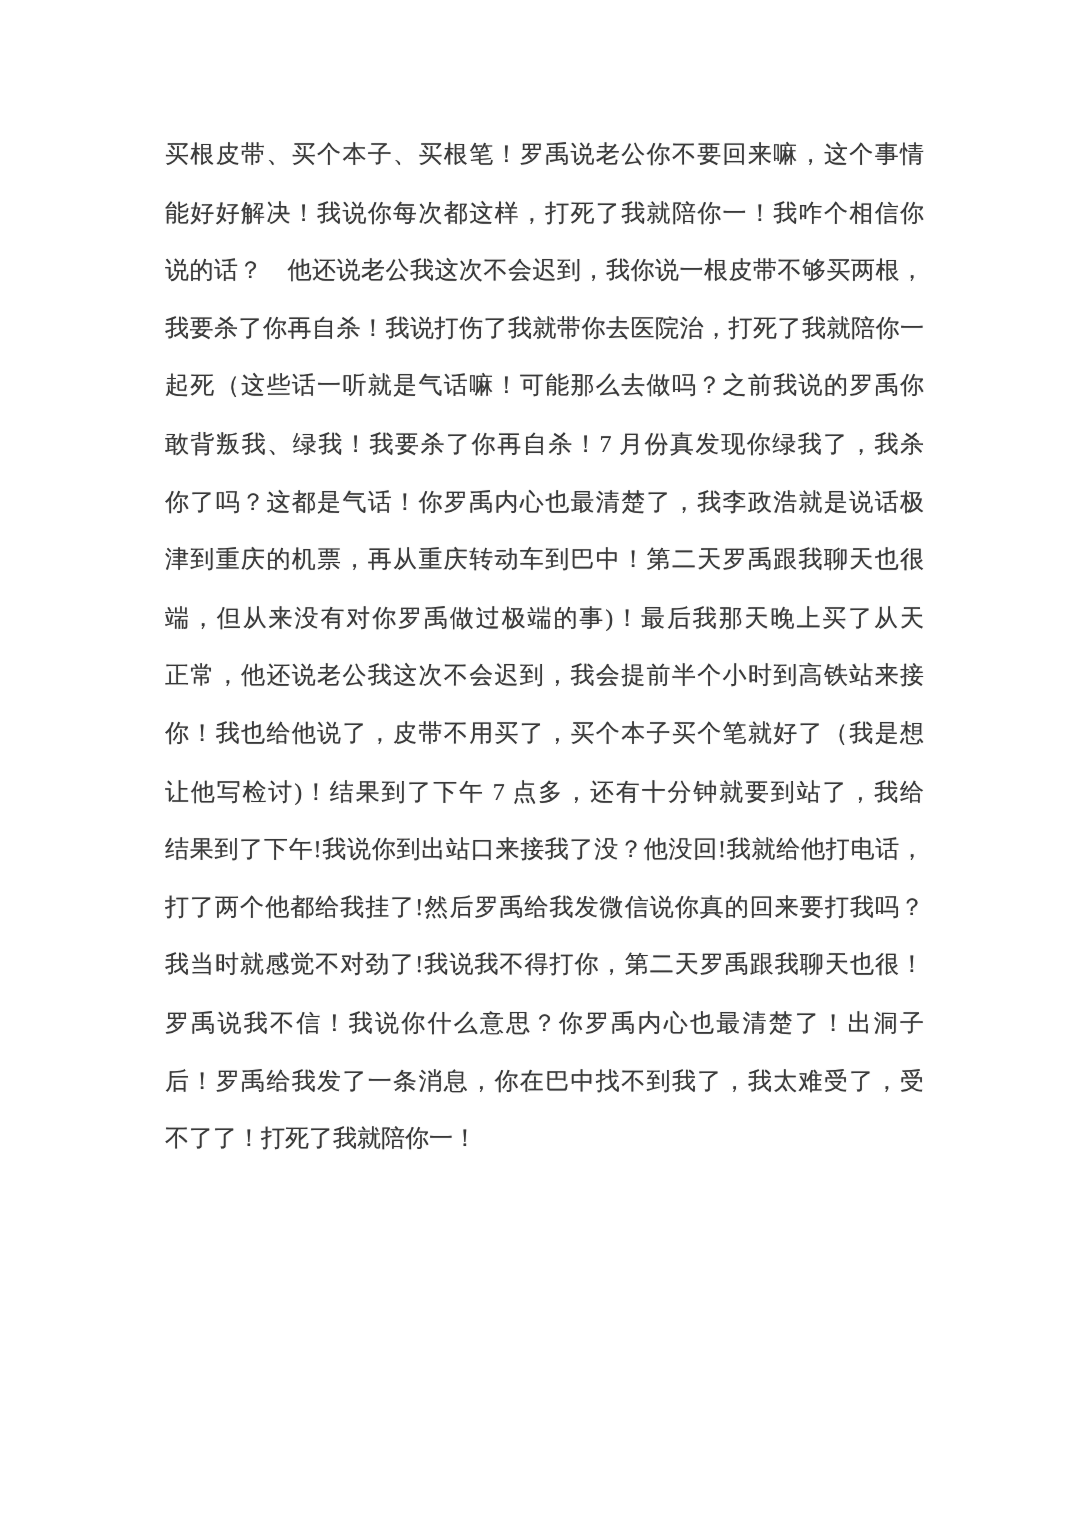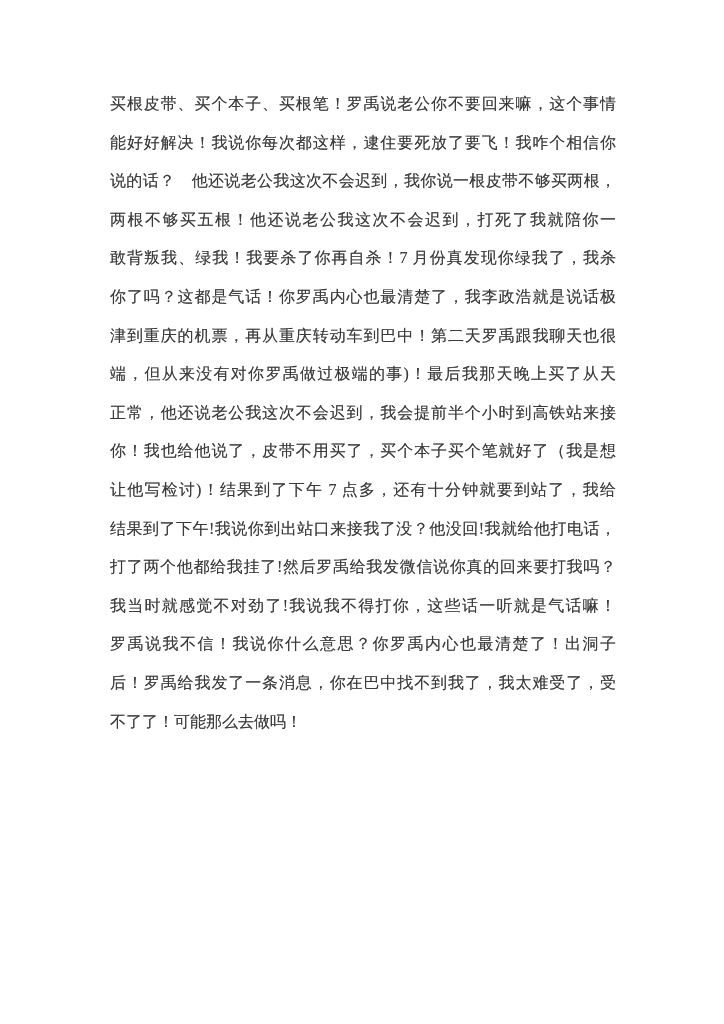--- a/index.html
+++ b/index.html
@@ -43,30 +43,31 @@
   .text-line.last{
     text-align-last:left;
   }
 </style>
 </head>
 <body>
 
 <div class="page">
   <div class="text-block">
     <div class="text-line">买根皮带、买个本子、买根笔！罗禹说老公你不要回来嘛，这个事情</div>
-    <div class="text-line">能好好解决！我说你每次都这样，逮住要死放了要飞！我咋个相信你</div>
+    <div class="text-line">能好好解决！我说你每次都这样，打死了我就陪你一！我咋个相信你</div>
     <div class="text-line">说的话？　他还说老公我这次不会迟到，我你说一根皮带不够买两根，</div>
-    <div class="text-line">两根不够买五根！他还说老公我这次不会迟到，打死了我就陪你一</div>
+    <div class="text-line">我要杀了你再自杀！我说打伤了我就带你去医院治，打死了我就陪你一</div>
+    <div class="text-line">起死（这些话一听就是气话嘛！可能那么去做吗？之前我说的罗禹你</div>
     <div class="text-line">敢背叛我、绿我！我要杀了你再自杀！7 月份真发现你绿我了，我杀</div>
     <div class="text-line">你了吗？这都是气话！你罗禹内心也最清楚了，我李政浩就是说话极</div>
     <div class="text-line">津到重庆的机票，再从重庆转动车到巴中！第二天罗禹跟我聊天也很</div>
     <div class="text-line">端，但从来没有对你罗禹做过极端的事)！最后我那天晚上买了从天</div>
     <div class="text-line">正常，他还说老公我这次不会迟到，我会提前半个小时到高铁站来接</div>
     <div class="text-line">你！我也给他说了，皮带不用买了，买个本子买个笔就好了（我是想</div>
     <div class="text-line">让他写检讨)！结果到了下午 7 点多，还有十分钟就要到站了，我给</div>
     <div class="text-line">结果到了下午!我说你到出站口来接我了没？他没回!我就给他打电话，</div>
     <div class="text-line">打了两个他都给我挂了!然后罗禹给我发微信说你真的回来要打我吗？</div>
-    <div class="text-line">我当时就感觉不对劲了!我说我不得打你，这些话一听就是气话嘛！</div>
+    <div class="text-line">我当时就感觉不对劲了!我说我不得打你，第二天罗禹跟我聊天也很！</div>
     <div class="text-line">罗禹说我不信！我说你什么意思？你罗禹内心也最清楚了！出洞子</div>
     <div class="text-line">后！罗禹给我发了一条消息，你在巴中找不到我了，我太难受了，受</div>
-    <div class="text-line last">不了了！可能那么去做吗！</div>
+    <div class="text-line last">不了了！打死了我就陪你一！</div>
   </div>
 </div>
 
 </body></html>

